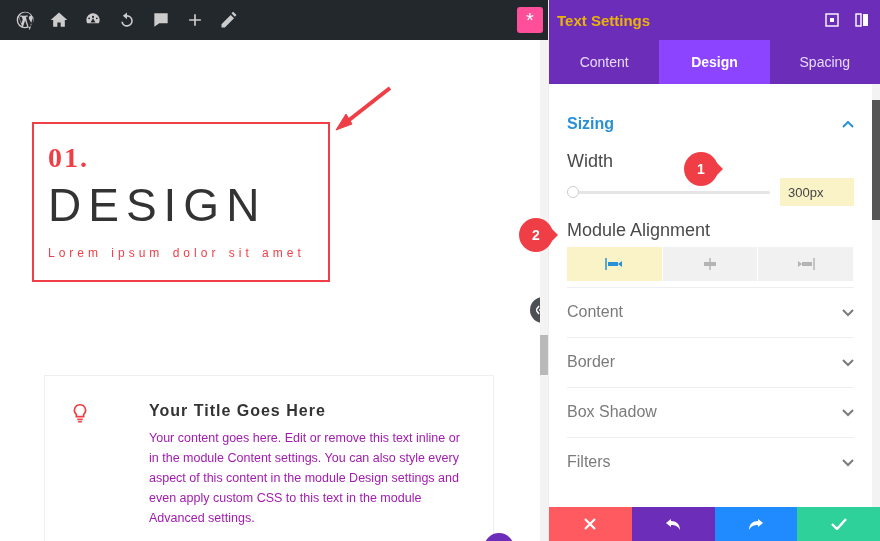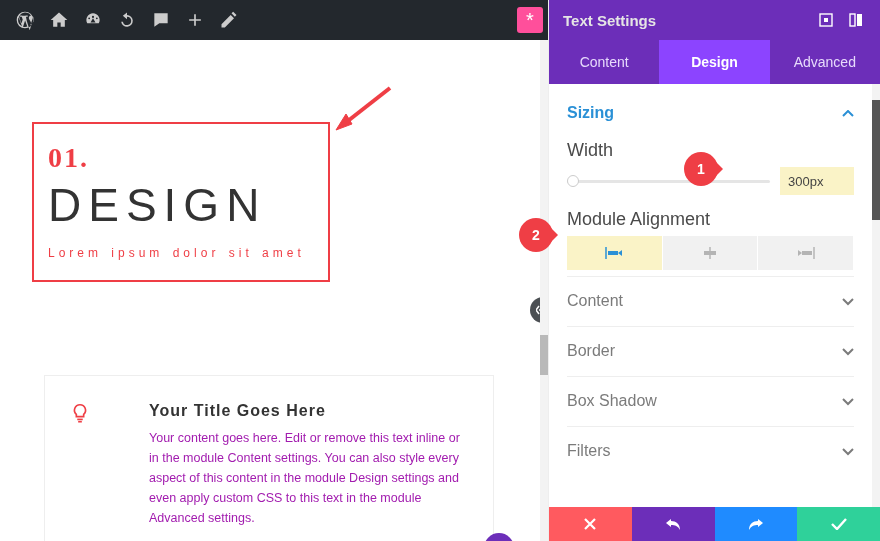--- a/index.html
+++ b/index.html
@@ -27,29 +27,29 @@
 
   .fab { position: absolute; width: 30px; height: 30px; border-radius: 50%; background: #6c2eb9; color: #fff; display: flex; align-items: center; justify-content: center; font-size: 18px; letter-spacing: 1px; }
   .fab.dots { left: 484px; top: 493px; }
 
   .drag-h { position: absolute; left: 530px; top: 257px; width: 26px; height: 26px; border-radius: 50%; background: #4c5054; display:flex; align-items:center; justify-content:center; }
 
   .side-track { position: absolute; left: 540px; top: 40px; width: 8px; height: 501px; background: #f3f3f3; }
   .side-thumb { position: absolute; left: 540px; top: 335px; width: 8px; height: 40px; background: #b9b9b9; }
 
   .panel { position: absolute; left: 548px; top: 0; width: 332px; height: 541px; background: #fff; border-left: 1px solid #eee; }
-  .p-head { height: 40px; background: #6c2eb9; color: #e5e5e5; display: flex; align-items: center; padding: 0 14px; font-size: 15px; font-weight: 600; }
+  .p-head { height: 40px; background: #6c2eb9; color: #eab308; display: flex; align-items: center; padding: 0 8px; font-size: 15px; font-weight: 600; }
   .p-head .sp { flex: 1; }
   .p-head .hi { width: 20px; height: 20px; margin-left: 10px; display:flex; align-items:center; justify-content:center; }
 
   .tabs { height: 44px; background: #6c2eb9; display: flex; }
   .tabs .tab { flex: 1; display:flex; align-items:center; justify-content:center; color: #e7dafc; font-size: 14px; cursor:pointer; }
   .tabs .tab.active { background: #8c44ff; color: #fff; font-weight: 600; }
 
-  .p-body { position: absolute; top: 84px; left: 0; right: 8px; bottom: 34px; overflow: hidden; padding: 4px 18px; }
+  .p-body { position: absolute; top: 84px; left: 0; right: 8px; bottom: 34px; overflow: hidden; padding: 15px 18px; }
   .grp-h { display:flex; align-items:center; height: 50px; font-size: 16px; color:#2a90d6; font-weight:600; border-bottom: 1px solid transparent; cursor:pointer; }
   .grp-h.sizing { color:#2a90d6; }
   .grp-h .chev { margin-left:auto; }
   .grp-h.closed { color:#7b7b7b; font-weight:500; border-top: 1px solid #eee; }
   .grp-h.closed.first { border-top: 1px solid #eee; margin-top: 6px; }
 
   .fld-lbl { font-size: 18px; color:#4a4a4a; margin-top: 2px; margin-bottom: 6px; }
   .slider-row { display:flex; align-items:center; margin-bottom: 14px; }
   .slider-t { flex:1; height: 3px; background:#e5e5e5; position:relative; border-radius:2px; }
   .slider-k { position:absolute; left: 0; top:-5px; width:12px; height:12px; background:#fff; border:1px solid #ccc; border-radius:50%; }
@@ -171,21 +171,21 @@
           <svg width="14" height="14" viewBox="0 0 14 14">
             <rect x="1" y="1" width="5" height="12" fill="none" stroke="#fff" stroke-width="1.4"></rect>
             <rect x="8" y="1" width="5" height="12" fill="#fff"></rect>
           </svg>
         </span>
     </div>
 
     <div class="tabs">
       <div class="tab">Content</div>
       <div class="tab active">Design</div>
-      <div class="tab">Advanced</div>
+      <div class="tab">Spacing</div>
     </div>
 
     <div class="p-body">
       <div class="grp-h sizing">
         <span>Sizing</span>
         <span class="chev"><svg width="12" height="8" viewBox="0 0 12 8">
               <path d="M1 6l5-5 5 5" fill="none" stroke="#2a90d6" stroke-width="2"></path>
             </svg></span>
       </div>
 

